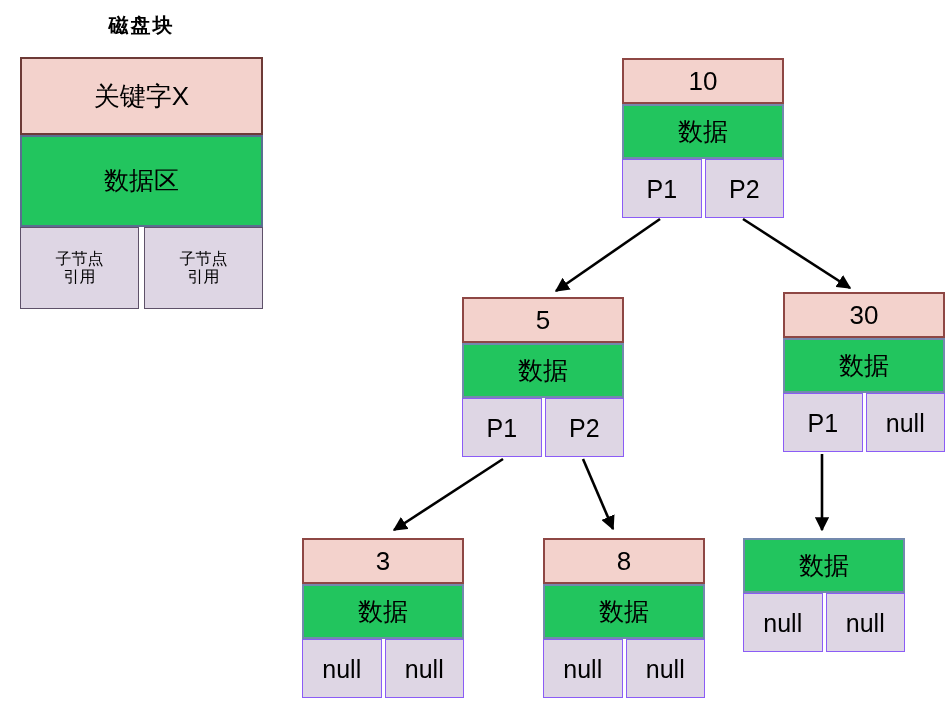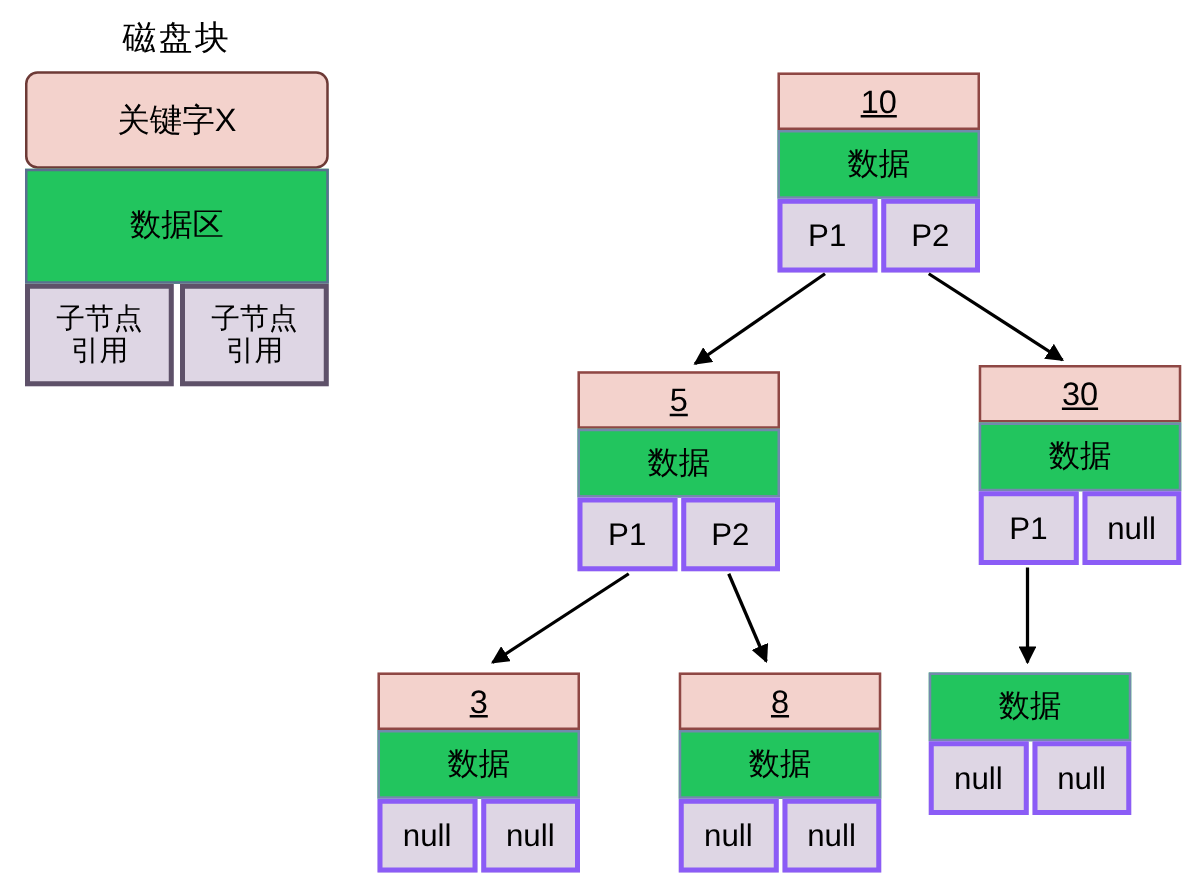--- a/index.html
+++ b/index.html
@@ -12,22 +12,22 @@
     color: #000000;
     overflow: hidden;
   }
 
   .diagram-title {
     position: absolute;
     left: 20px;
     top: 12px;
     width: 243px;
     text-align: center;
-    font-size: 27px;
-    font-weight: 400;
+    font-size: 20px;
+    font-weight: 700;
     letter-spacing: 2px;
   }
 
   
   .disk-block { position: absolute; }
   .disk-block .row {
     box-sizing: border-box;
     display: flex;
     align-items: center;
     justify-content: center;
@@ -44,40 +44,40 @@
     border: 2px solid #7389ad;
   }
   .disk-block .ptr-row {
     box-sizing: border-box;
     display: flex;
   }
   .disk-block .ptr-row .cell {
     box-sizing: border-box;
     flex: 1;
     background: #ded6e4;
-    border: 4px solid #8b5cf6;
+    border: 1px solid #8b5cf6;
     display: flex;
     flex-direction: column;
     align-items: center;
     justify-content: center;
     font-size: 25px;
     line-height: 1.12;
     text-align: center;
   }
 
   
   .legend { left: 20px; top: 57px; width: 243px; }
-  .legend .row.key  { height: 78px; border-color: #6d3a36; border-radius: 10px; }
+  .legend .row.key  { height: 78px; border-color: #6d3a36; }
   .legend .row.data { height: 92px; border-color: #5b6e90; }
   .legend .ptr-row  { height: 82px; gap: 5px; }
-  .legend .ptr-row .cell { border-color: #5e5169; font-size: 23px; }
+  .legend .ptr-row .cell { border-color: #5e5169; font-size: 16px; }
 
   
   .tree-node { width: 162px; }
-  .tree-node .row.key  { height: 46px; text-decoration: underline; }
+  .tree-node .row.key  { height: 46px; }
   .tree-node .row.data { height: 55px; }
   .tree-node .ptr-row  { height: 59px; gap: 3px; }
 
   .pos-n10 { left: 622px; top: 58px;  }
   .pos-n5  { left: 462px; top: 297px; }
   .pos-n20 { left: 783px; top: 292px; }
   .pos-n3  { left: 302px; top: 538px; }
   .pos-n8  { left: 543px; top: 538px; }
   .pos-n15 { left: 743px; top: 538px; }
 

